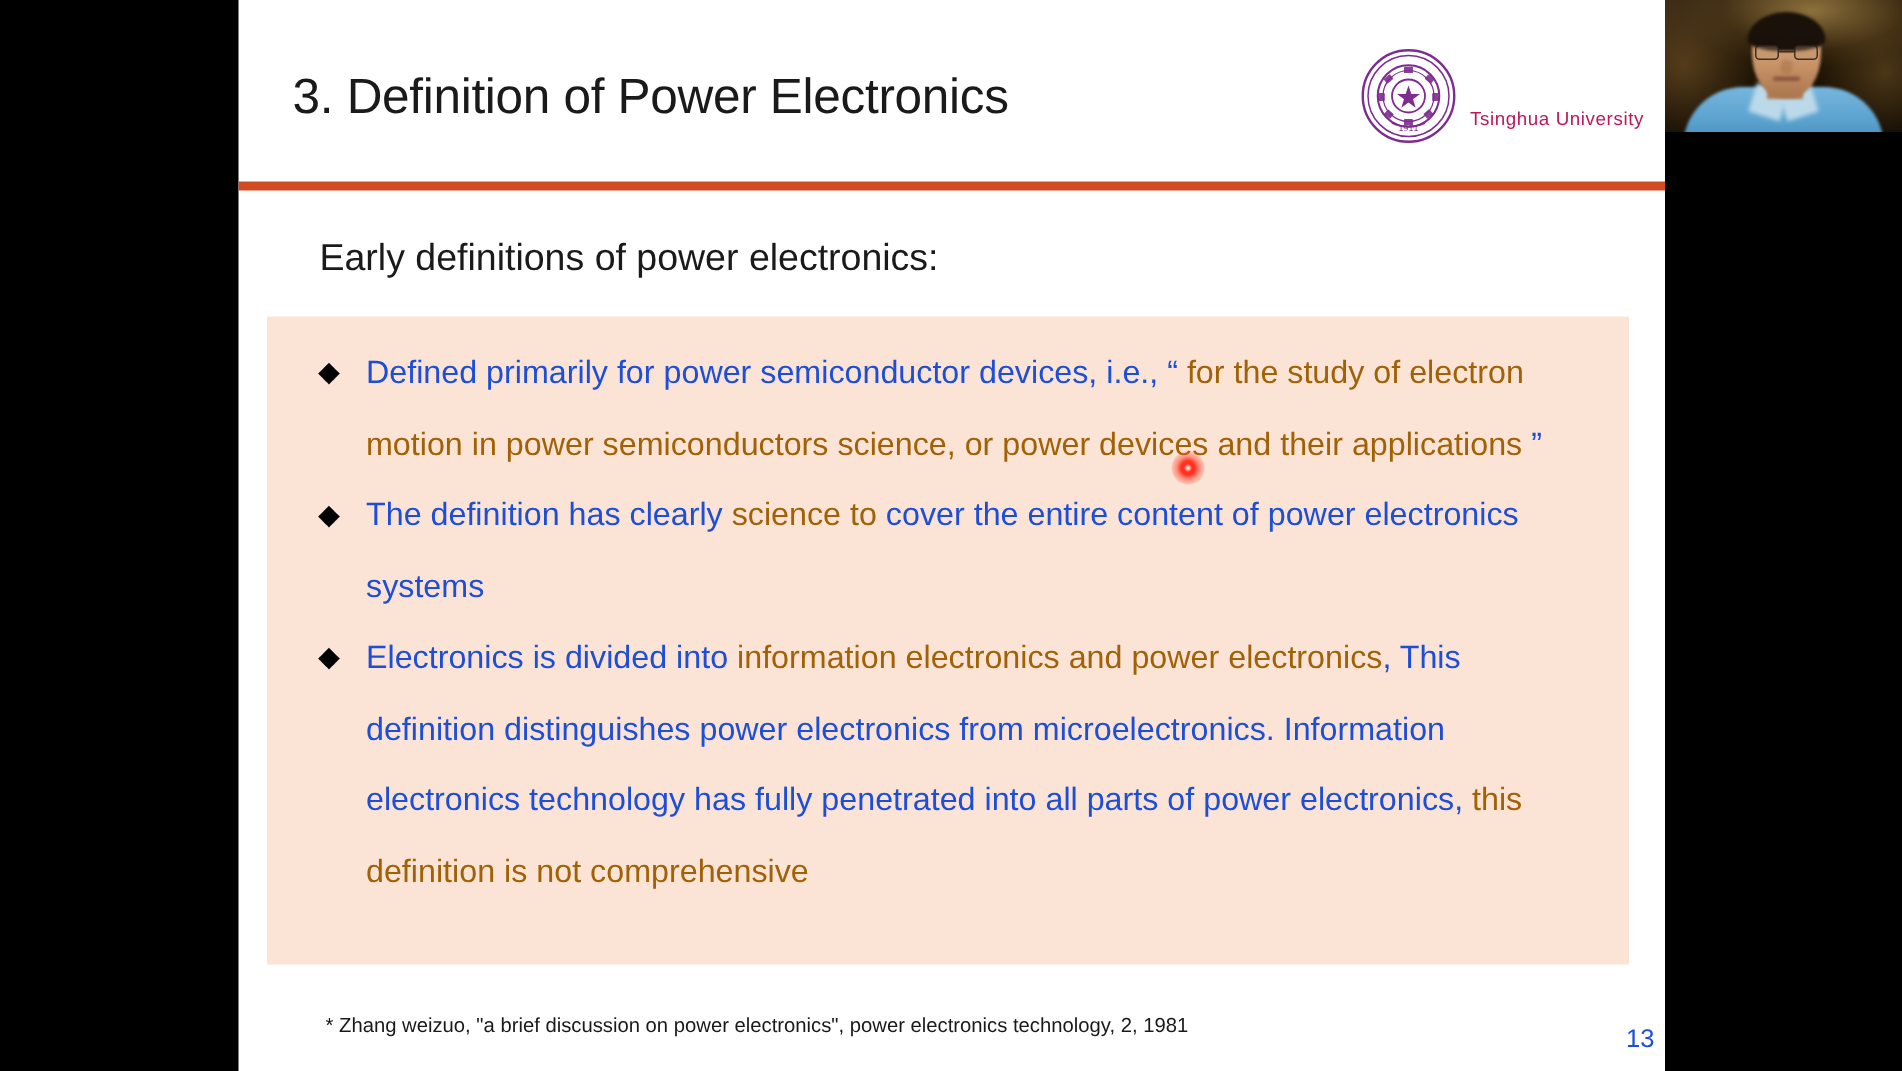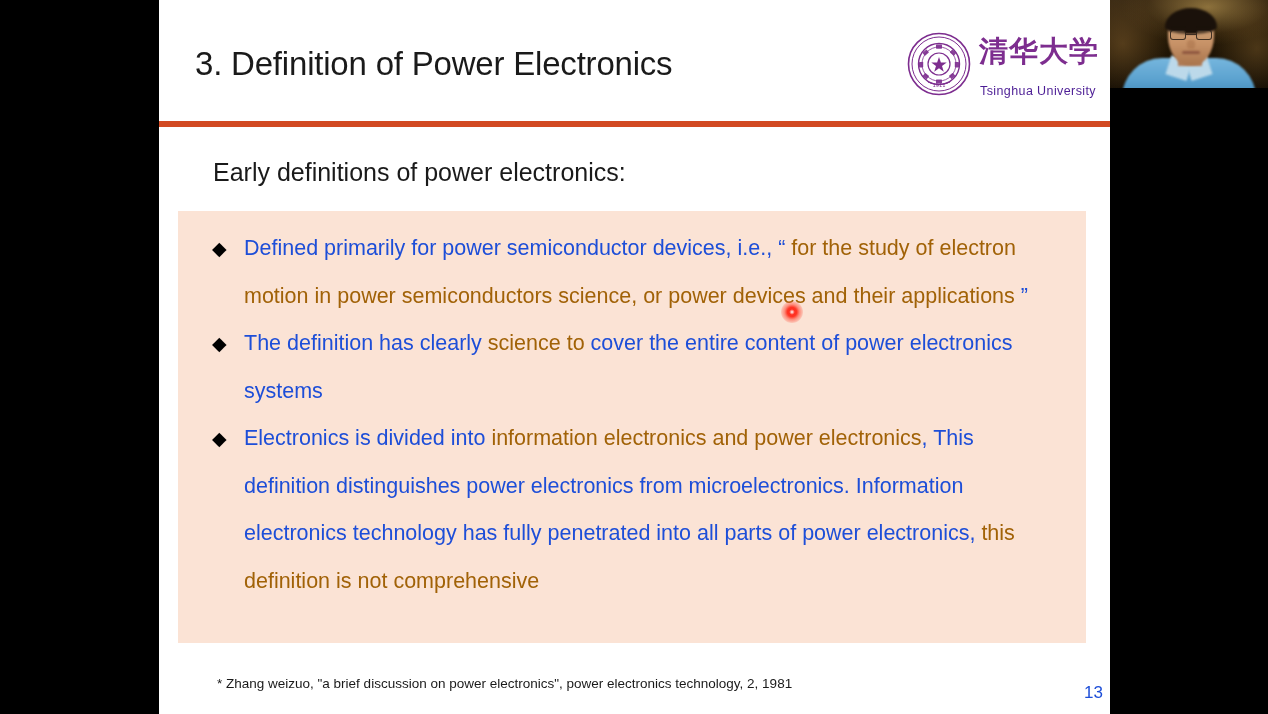--- a/index.html
+++ b/index.html
@@ -84,24 +84,23 @@
     font-family: "DejaVu Sans", sans-serif;
     letter-spacing: 1px;
     font-weight: 600;
     white-space: nowrap;
   }
   .logo-en {
     position: absolute;
     left: 1px;
     top: 38px;
     font-size: 12.5px;
-    color: #4c1d95;
+    color: #be185d;
     letter-spacing: 0.4px;
     white-space: nowrap;
-    margin-top: 12px;
   }
 
   
   #header-rule {
     position: absolute;
     left: 0px;
     top: 121px;
     width: 951px;
     height: 6px;
     background: #d24a22;
@@ -358,21 +357,20 @@
           <rect x="29" y="47.4" width="6" height="4.2" rx="0.6"></rect>
           <rect x="16.4" y="42" width="5.2" height="4.2" rx="0.6" transform="rotate(40 19 44)"></rect>
           <rect x="12" y="30" width="4.2" height="5.4" rx="0.6"></rect>
           <rect x="16" y="18.6" width="5.4" height="4" rx="0.6" transform="rotate(-40 18.7 20.6)"></rect>
         </g>
         <path d="M21 50 q11 5 22 0" fill="none" stroke="#7d2d8f" stroke-width="1"></path>
         <text x="32" y="55.4" font-size="5.2" fill="#7d2d8f" text-anchor="middle" font-family="DejaVu Sans, sans-serif">1911</text>
       </svg>
 
       <div id="logo-wordmark">
-        <div class="logo-cn">清华大学</div>
         <div class="logo-en">Tsinghua University</div>
       </div>
     </div>
   </div>
 
   <div id="header-rule"></div>
 
   <div id="subtitle">Early definitions of power electronics:</div>
 
   <div id="content-panel">

